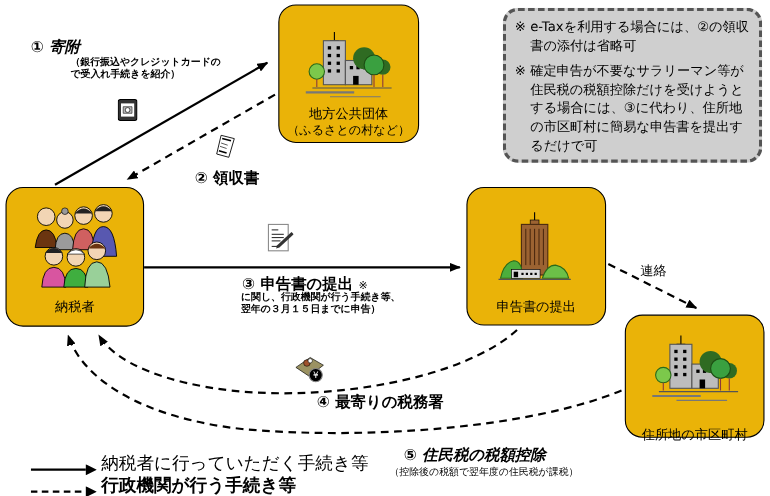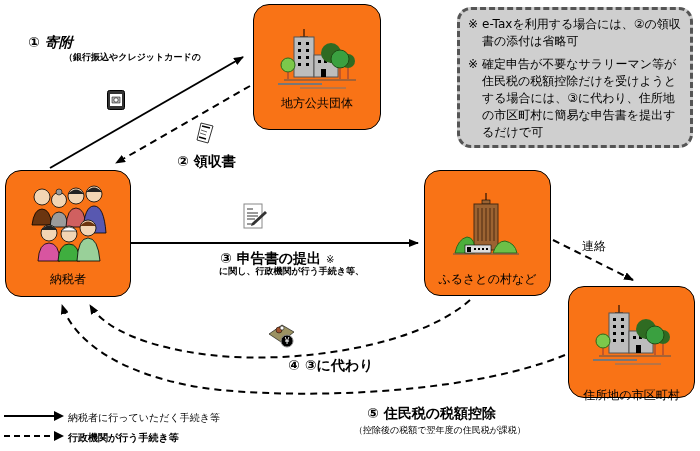--- a/index.html
+++ b/index.html
@@ -1,29 +1,29 @@
 <!DOCTYPE html>
 <html><head>
 <meta charset="utf-8">
 <style>
   html, body { margin:0; padding:0; background:#fff; }
   body { width:700px; height:451px; position:relative; overflow:hidden;
          font-family:"DejaVu Sans","Liberation Sans",sans-serif; color:#000; }
   .abs { position:absolute; }
-  .node { position:absolute; border:1.3px solid #000; border-radius:16px; background:#f97316; box-sizing:border-box; }
+  .node { position:absolute; border:1.3px solid #000; border-radius:16px; background:#eab308; box-sizing:border-box; }
   .node-label { position:absolute; left:0; right:0; text-align:center; font-size:12px; white-space:nowrap; }
   .node-sub { position:absolute; left:0; right:0; text-align:center; font-size:11px; white-space:nowrap; }
   .step-title { position:absolute; font-size:14px; white-space:nowrap; font-weight:bold; }
   .step-note { position:absolute; font-size:9px; line-height:11px; white-space:nowrap; font-weight:bold; }
   svg.layer { position:absolute; left:0; top:0; }
   .notebox { position:absolute; left:457px; top:7px; width:236px; height:141px; background:#cfcfcf;
              border:3px dashed #555; border-radius:14px; box-sizing:border-box; padding:6px 8px; }
   .note { font-size:12px; line-height:17px; display:flex; margin-bottom:6px; }
   .note .mark { width:14px; flex:0 0 14px; }
-  .legend-row { position:absolute; left:4px; font-size:10px; display:flex; align-items:flex-start; white-space:nowrap; }
+  .legend-row { position:absolute; left:28px; font-size:16px; display:flex; align-items:flex-end; white-space:nowrap; }
   .legend-row svg { margin-right:4px; }
 </style>
 </head>
 <body>
 
 <svg class="layer" width="700" height="451">
   <defs>
     <marker id="ah" markerWidth="10" markerHeight="8" refX="9" refY="4" orient="auto" markerUnits="userSpaceOnUse">
       <path d="M0,0 L10,4 L0,8 z" fill="#000"></path>
     </marker>
@@ -93,20 +93,21 @@
     <circle cx="64" cy="32" r="9" fill="#3aa040" stroke="#1d4e14"></circle>
     <line x1="64" y1="41" x2="64" y2="52" stroke="#8b3a3a"></line>
       <line x1="72" y1="41" x2="72" y2="52" stroke="#8b3a3a"></line>
     <circle cx="12" cy="38" r="7" fill="#7cc84b" stroke="#2a6a1a"></circle>
     <line x1="12" y1="45" x2="12" y2="52" stroke="#8b3a3a"></line>
     <line x1="8" y1="53" x2="80" y2="53" stroke="#555"></line>
       <line x1="2" y1="57" x2="46" y2="57" stroke="#777" stroke-width="2"></line>
       <line x1="24" y1="61" x2="70" y2="61" stroke="#777"></line>
   </svg>
   <div class="node-label" style="top:90px;">地方公共団体</div>
+  <div class="node-sub" style="top:106px;">（ふるさとの村など）</div>
 </div>
 
 <div class="node" style="left:424px;top:170px;width:127px;height:126px;">
   <svg class="abs" style="left:28px;top:20px;" width="66" height="66" viewBox="0 0 66 66">
     <line x1="33" y1="2" x2="33" y2="10" stroke="#000"></line>
     <rect x="29" y="9" width="8" height="4" fill="#9c6332" stroke="#000" stroke-width=".6"></rect>
     <rect x="21" y="13" width="24" height="46" fill="#9c6332" stroke="#4a2a10"></rect>
     <g stroke="#3a1d08" stroke-width=".8">
         <line x1="25" y1="17" x2="25" y2="50"></line>
         <line x1="29" y1="17" x2="29" y2="50"></line>
@@ -119,21 +120,21 @@
     <rect x="12" y="54" width="26" height="8" fill="#ddd" stroke="#000" stroke-width=".6"></rect>
     <g fill="#000">
         <rect x="14" y="56" width="4" height="5"></rect>
         <rect x="21" y="57" width="2" height="2"></rect>
         <rect x="25" y="57" width="2" height="2"></rect>
         <rect x="29" y="57" width="2" height="2"></rect>
         <rect x="33" y="57" width="2" height="2"></rect>
       </g>
     <line x1="0" y1="63" x2="66" y2="63" stroke="#555"></line>
   </svg>
-  <div class="node-label" style="top:100px;">ふるさとの村など</div>
+  <div class="node-label" style="top:100px;">申告書の提出</div>
 </div>
 
 <div class="node" style="left:568px;top:286px;width:127px;height:112px;">
   <svg class="abs" style="left:22px;top:16px;" width="84" height="62" viewBox="0 0 84 62">
     <line x1="28" y1="2" x2="28" y2="10" stroke="#000"></line>
       <line x1="24" y1="10" x2="32" y2="10" stroke="#000"></line>
     <rect x="18" y="10" width="20" height="40" fill="#bdbdbd" stroke="#555"></rect>
     <rect x="38" y="28" width="24" height="22" fill="#bdbdbd" stroke="#555"></rect>
     <g fill="#000">
         <rect x="22" y="15" width="3" height="3"></rect>
@@ -159,20 +160,21 @@
     <line x1="8" y1="53" x2="80" y2="53" stroke="#555"></line>
       <line x1="2" y1="57" x2="46" y2="57" stroke="#777" stroke-width="2"></line>
       <line x1="24" y1="61" x2="70" y2="61" stroke="#777"></line>
   </svg>
   <div class="node-label" style="top:100px;">住所地の市区町村</div>
 </div>
 
 <div class="step-title" style="left:28px;top:34px;font-style:italic;">① 寄附</div>
 <div class="step-note" style="left:28px;top:52px;margin-left:36px;">
   <div>（銀行振込やクレジットカードの</div>
+  <div>で受入れ手続きを紹介）</div>
 </div>
 <svg class="abs" style="left:107px;top:90px;" width="18" height="20" viewBox="0 0 18 20">
   <rect x="0.5" y="0.5" width="17" height="19" rx="2" fill="#333" stroke="#000"></rect>
   <rect x="3" y="4" width="12" height="12" fill="#fff"></rect>
   <path d="M5,7 L13,7 L13,13 L5,13z" fill="#bbb" stroke="#000" stroke-width=".5"></path>
   <circle cx="9" cy="10" r="2.2" fill="#fff" stroke="#000" stroke-width=".6"></circle>
 </svg>
 
 <svg class="abs" style="left:196px;top:122px;" width="18" height="22" viewBox="0 0 18 22">
   <path d="M5,1 L17,4 L12,21 L1,18z" fill="#fff" stroke="#000" stroke-width=".8"></path>
@@ -193,34 +195,35 @@
       <line x1="4" y1="21" x2="10" y2="21"></line>
     </g>
   <path d="M9,20 L22,8 L24,10 L11,22 L8,23z" fill="#333"></path>
 </svg>
 <div class="step-title" style="left:220px;top:250px;">
   <span>③ 申告書の提出</span>
   <span style="font-size:10px;font-weight:normal;">※</span>
 </div>
 <div class="step-note" style="left:219px;top:266px;">
   <div>に関し、行政機関が行う手続き等、</div>
+  <div>翌年の３月１５日までに申告）</div>
 </div>
 
 <div class="abs" style="left:582px;top:238px;font-size:12px;">連絡</div>
 
 <svg class="abs" style="left:268px;top:322px;" width="30" height="28" viewBox="0 0 30 28">
   <path d="M1,12 L14,3 L26,10 L13,20z" fill="#9b9262" stroke="#000" stroke-width=".6"></path>
   <circle cx="11" cy="8" r="3" fill="#a0522d" stroke="#000" stroke-width=".5"></circle>
   <circle cx="14" cy="6" r="2" fill="#fff" stroke="#000" stroke-width=".5"></circle>
   <circle cx="19" cy="19" r="6" fill="#000" stroke="#888"></circle>
   <text x="19" y="22" font-size="8" fill="#fff" text-anchor="middle" font-family="DejaVu Sans, sans-serif">¥</text>
 </svg>
-<div class="step-title" style="left:288px;top:357px;">④ ③に代わり</div>
-
-<div class="step-title" style="left:367px;top:405px;">⑤ 住民税の税額控除</div>
+<div class="step-title" style="left:288px;top:357px;">④ 最寄りの税務署</div>
+
+<div class="step-title" style="left:367px;top:405px;font-style:italic;">⑤ 住民税の税額控除</div>
 <div class="step-note" style="left:354px;top:425px;font-weight:normal;">（控除後の税額で翌年度の住民税が課税）</div>
 
 <div class="notebox">
   <div class="note">
     <span class="mark">※</span>
     <span>e-Taxを利用する場合には、②の領収書の添付は省略可</span>
   </div>
   <div class="note">
     <span class="mark">※</span>
     <span>確定申告が不要なサラリーマン等が住民税の税額控除だけを受けようとする場合には、③に代わり、住所地の市区町村に簡易な申告書を提出するだけで可</span>

